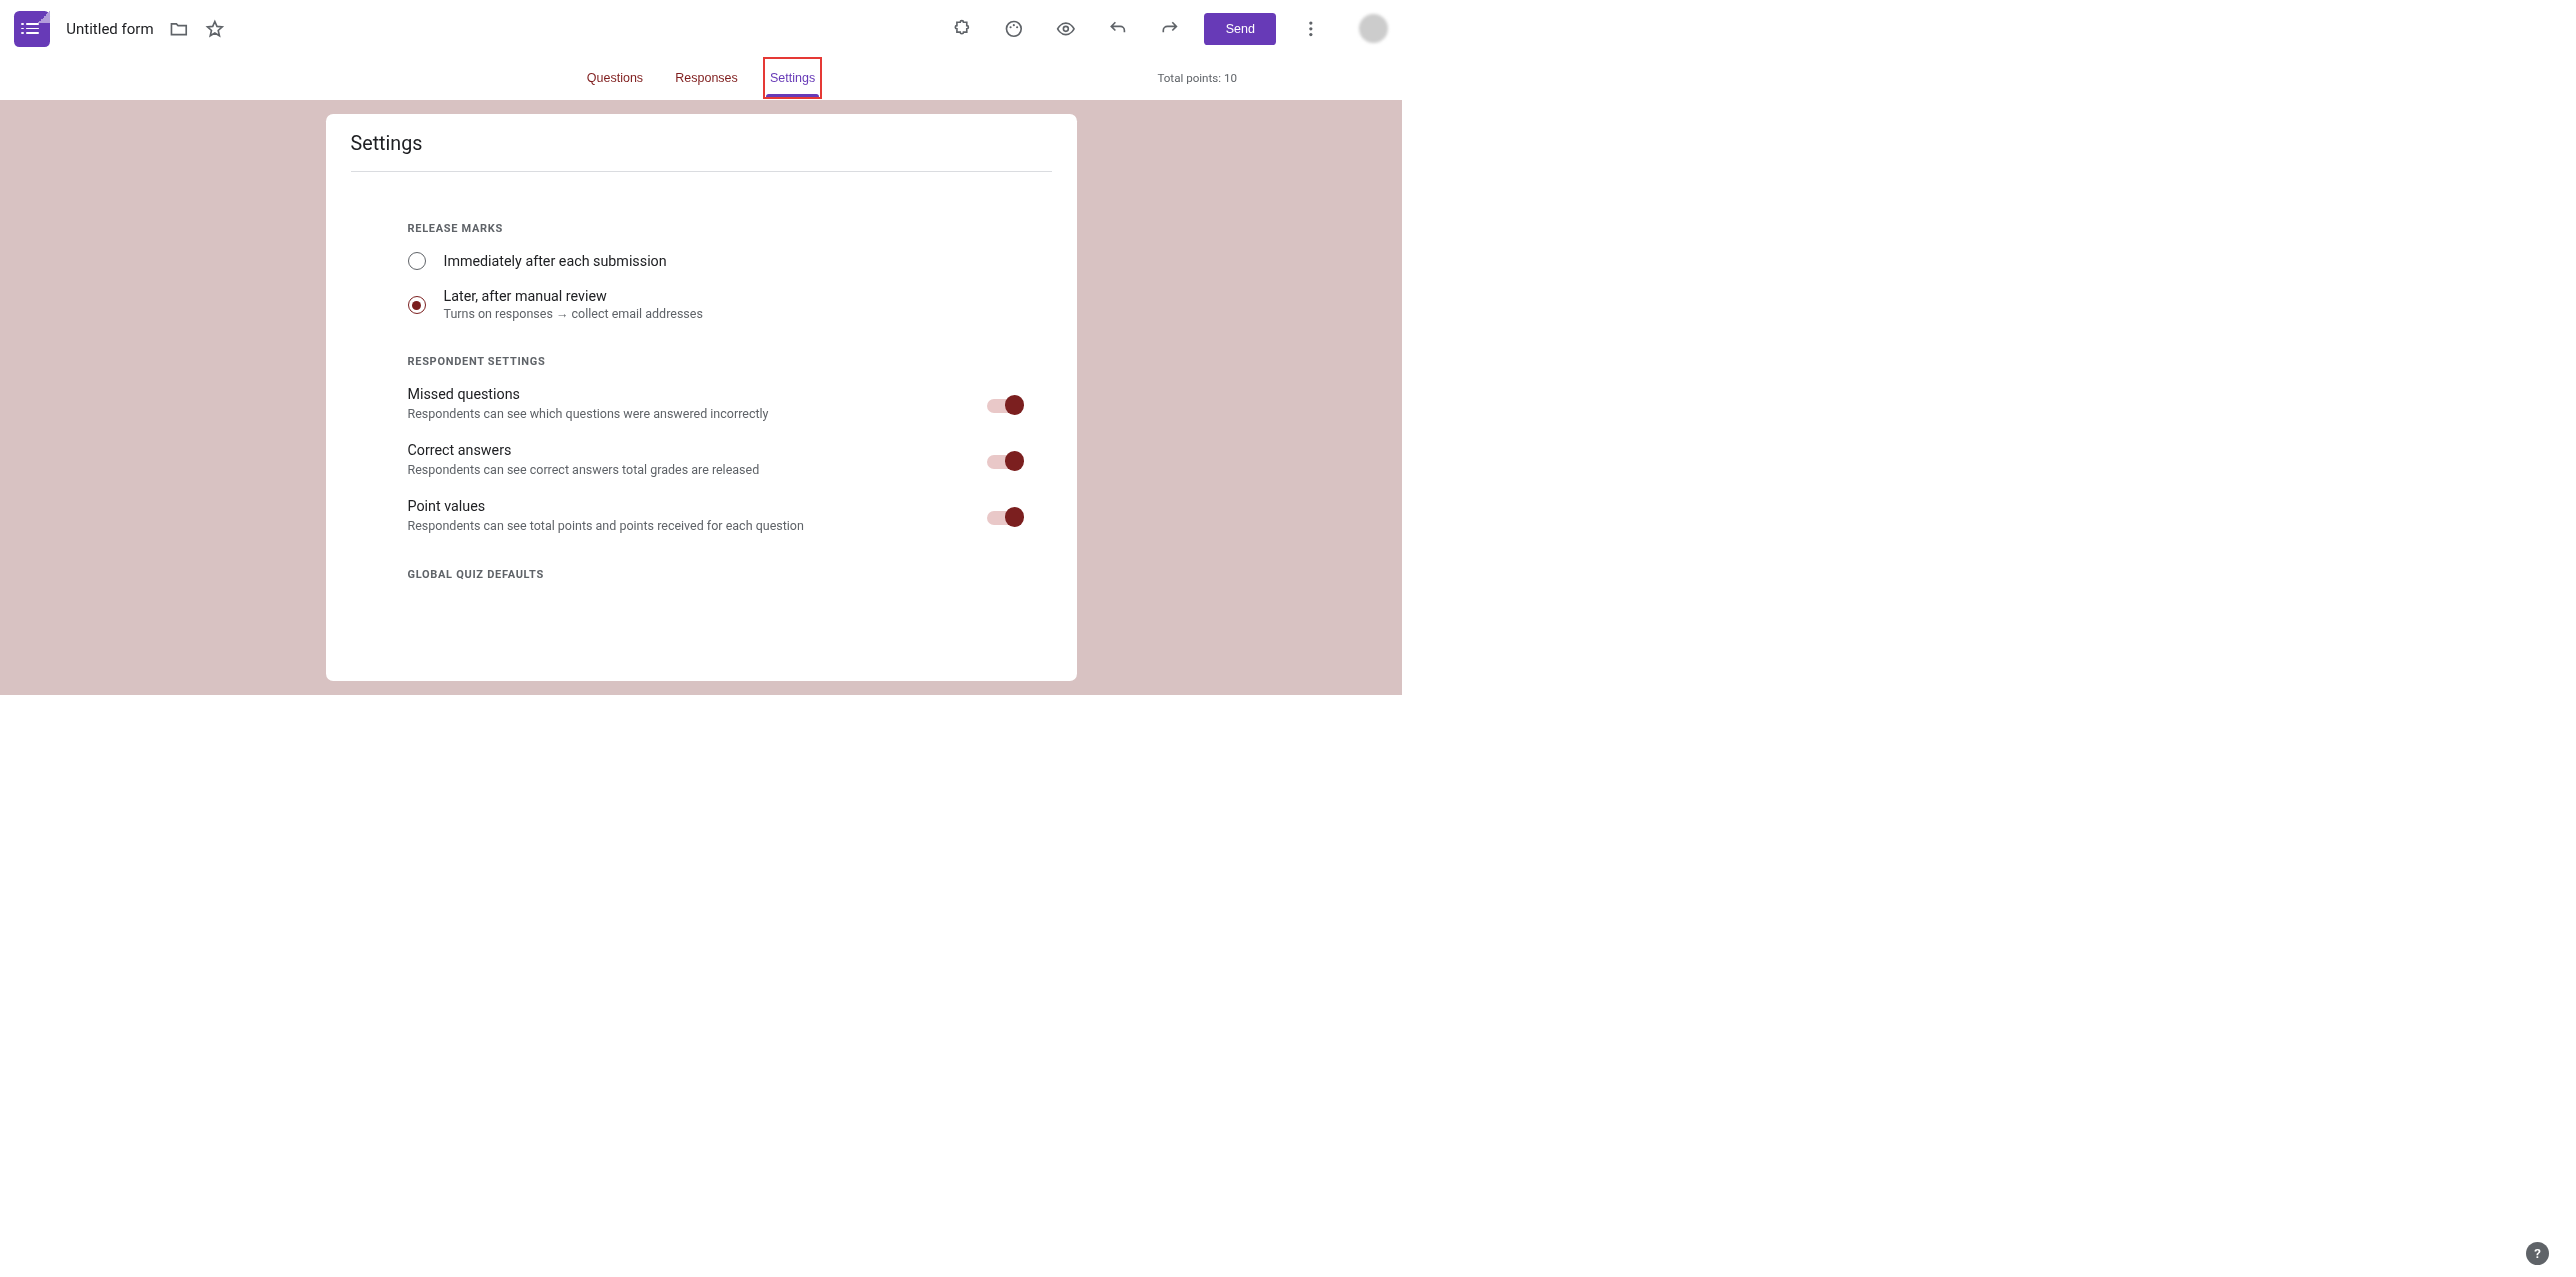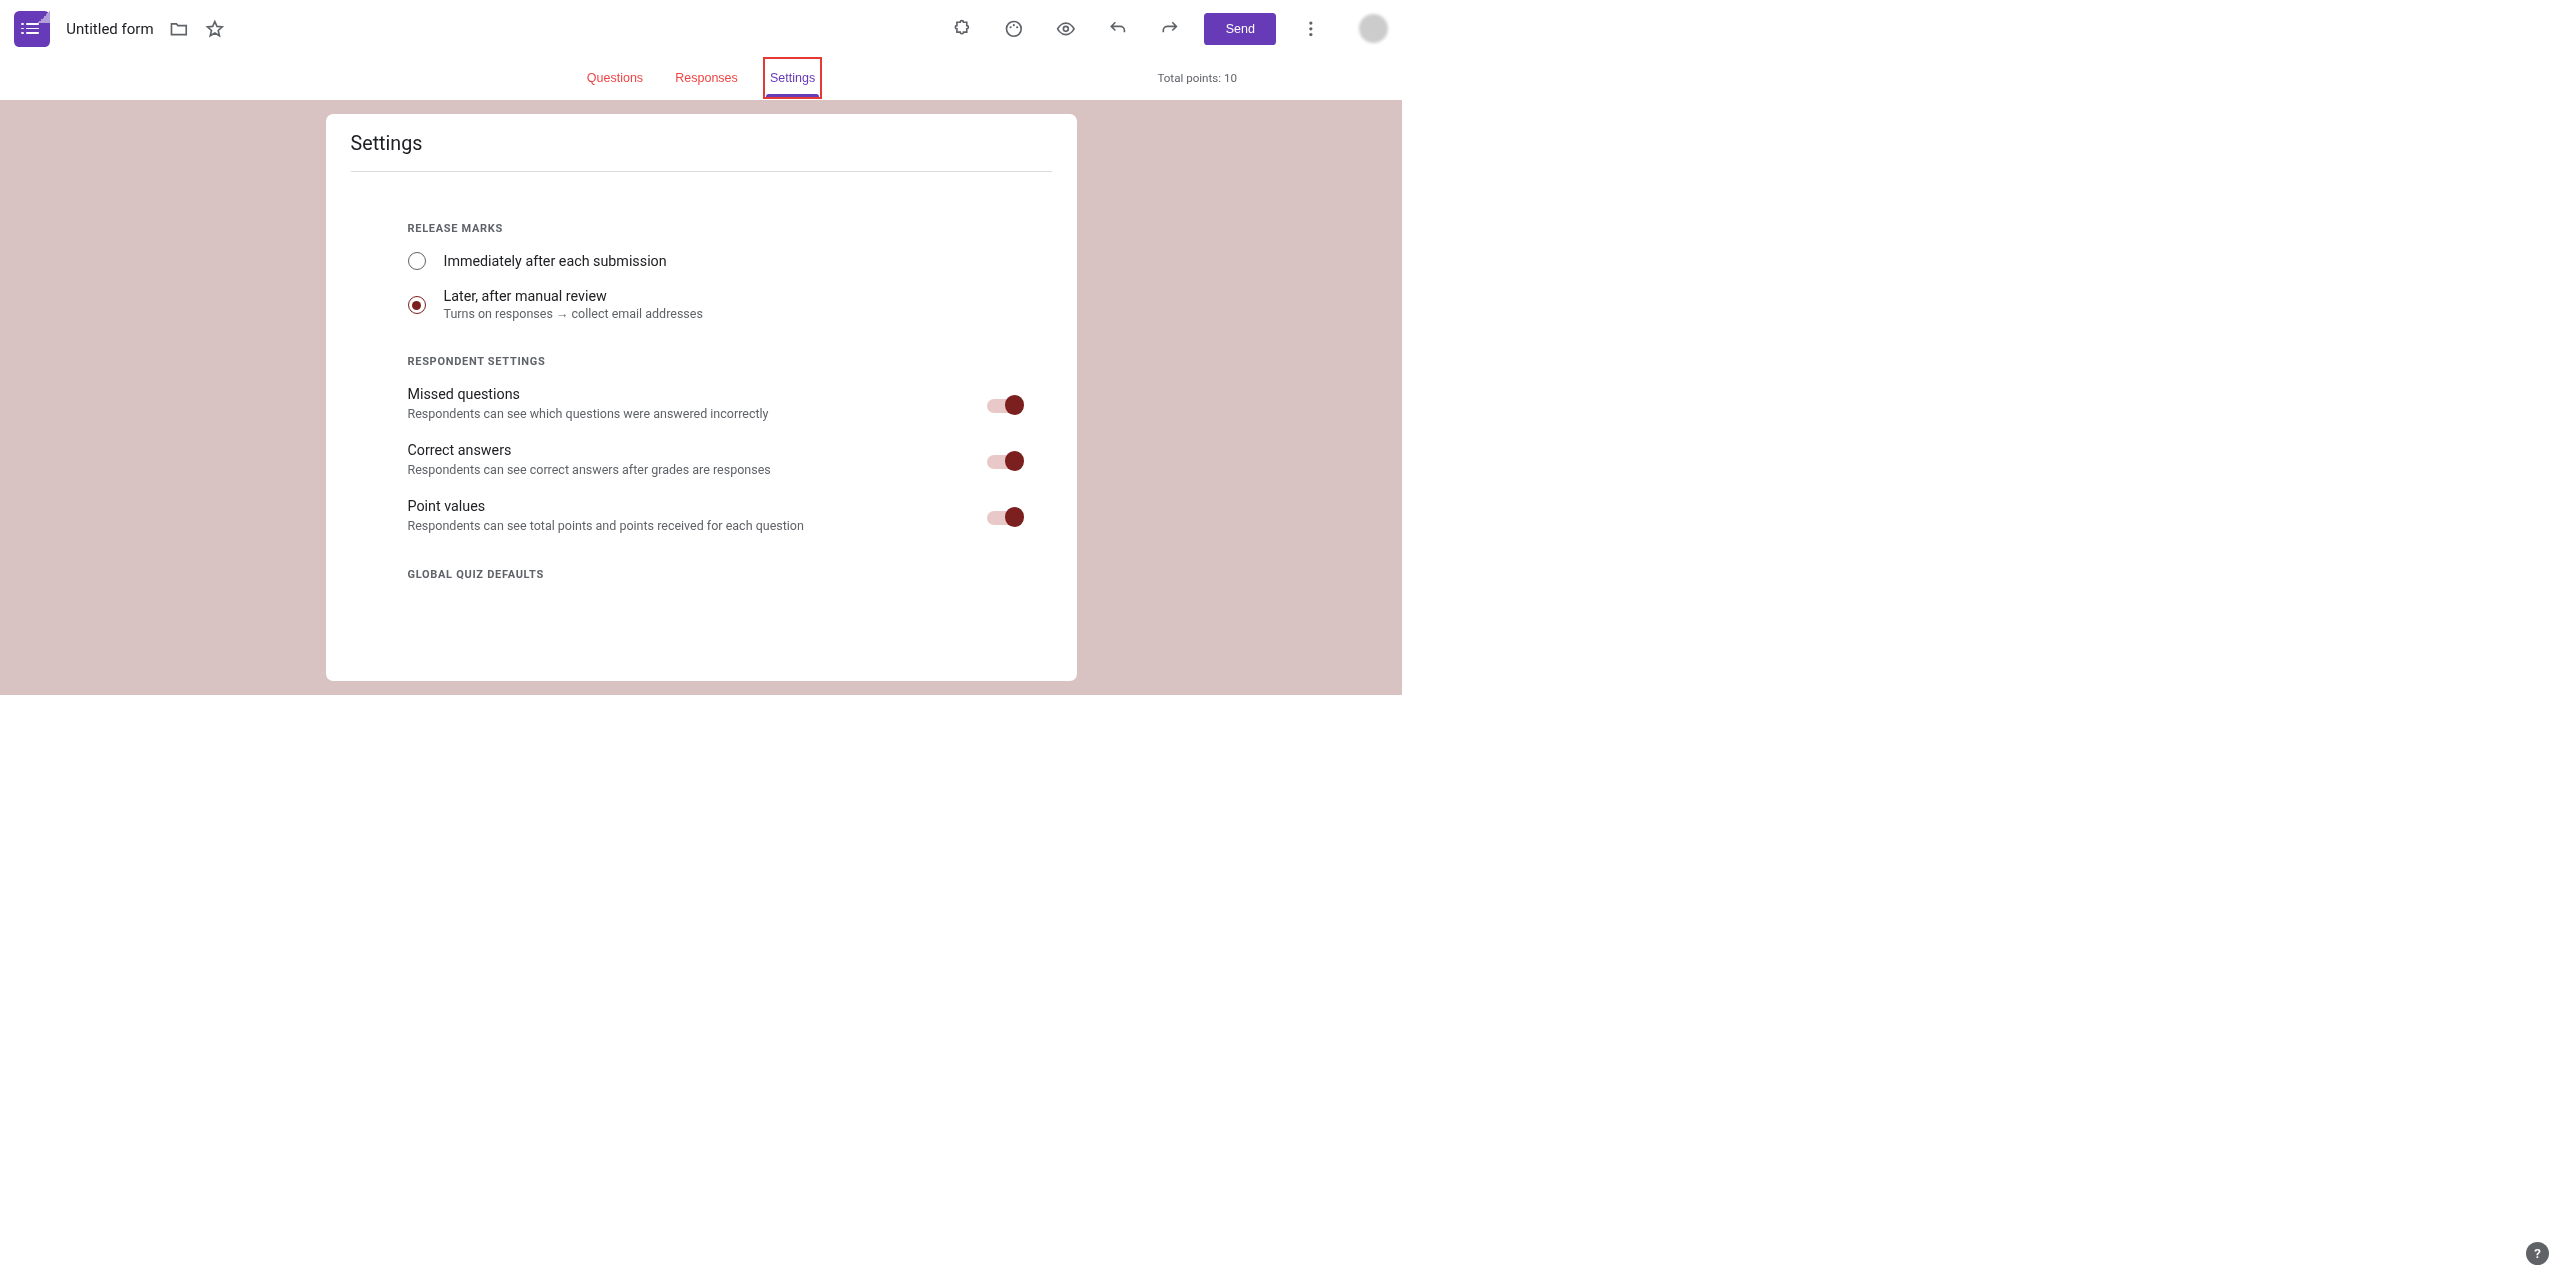--- a/index.html
+++ b/index.html
@@ -14,21 +14,21 @@
 .title{font-size:15px;color:#202124;margin:0 7.2px 0 16px}
 .ibtn{width:36px;height:36px;border:none;background:none;border-radius:50%;display:flex;align-items:center;justify-content:center;cursor:pointer;color:#5f6368}
 .ibtn svg{width:19.7px;height:19.7px}
 .spacer{flex:1}
 .ract{display:flex;align-items:center;gap:16px}
 .send{background:#673ab7;color:#fff;border:none;border-radius:3.6px;height:32px;padding:0 21.5px;font-size:12.5px;font-weight:500;cursor:pointer}
 .avatar{width:29px;height:29px;border-radius:50%;background:#ccc;margin-left:14.3px;filter:blur(1.8px)}
 
 .tabrow{display:flex;align-items:center;justify-content:center;height:43px;position:relative;border-bottom:0.9px solid #fff}
 .tabs{display:flex;gap:25px}
-.tab{font-size:12.5px;color:#ef4444;padding:10.7px 3.6px;cursor:pointer;border:none;background:none;position:relative}
+.tab{font-size:12.5px;color:#7f1d1d;padding:10.7px 3.6px;cursor:pointer;border:none;background:none;position:relative}
 .tab.active{color:#673ab7;font-weight:500}
 .tab.active:after{content:'';position:absolute;bottom:-0.9px;left:0;right:0;height:2.7px;background:#673ab7;border-radius:2.7px 2.7px 0 0}
 .tab.hl{outline:2.7px solid #e53935;outline-offset:1.8px;color:#673ab7}
 .points{position:absolute;right:165px;font-size:11.6px;color:#5f6368}
 
 .canvas{background:#d8c2c2;min-height:calc(695px - 100px);padding:14.3px 0;display:flex;justify-content:center}
 .card{width:751px;background:#fff;border-radius:7.2px;padding:18px 25px 36px}
 .ctitle{font-size:19.7px;color:#202124;padding-bottom:16px;border-bottom:0.9px solid #dadce0}
 .section{padding-top:25px}
 .row{display:flex;align-items:flex-start;padding:0 29px}
@@ -156,21 +156,21 @@
           <div class="rdesc">Respondents can see which questions were answered incorrectly</div>
         </div>
         <div class="tgl">
             <div class="knob"></div>
           </div>
       </div>
 
       <div class="resp-row">
         <div class="rowtxt">
           <div class="rtitle">Correct answers</div>
-          <div class="rdesc">Respondents can see correct answers after grades are responses</div>
+          <div class="rdesc">Respondents can see correct answers total grades are released</div>
         </div>
         <div class="tgl">
             <div class="knob"></div>
           </div>
       </div>
 
       <div class="resp-row">
         <div class="rowtxt">
           <div class="rtitle">Point values</div>
           <div class="rdesc">Respondents can see total points and points received for each question</div>

